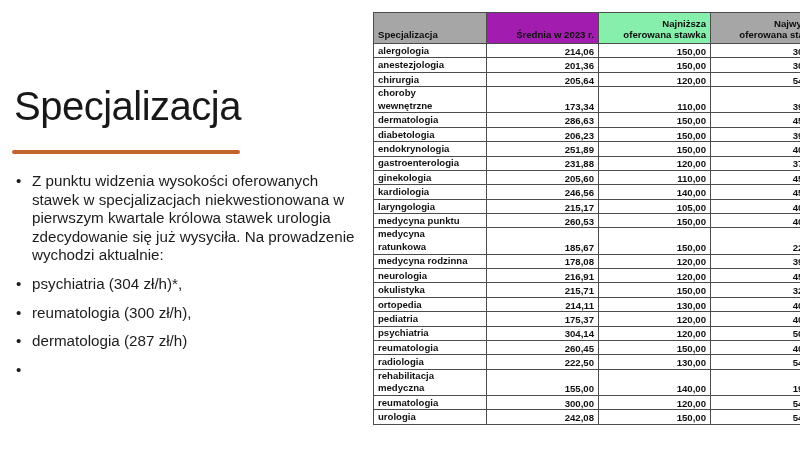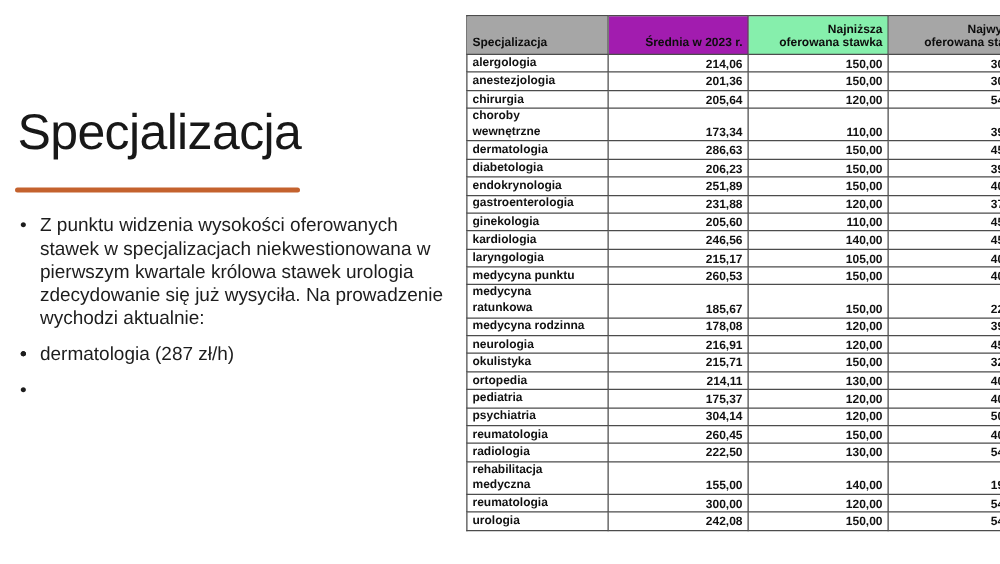--- a/index.html
+++ b/index.html
@@ -131,24 +131,26 @@
 
   <div id="bullet-list">
 
     <div class="bullet-item">
       <span class="dot">•</span>
       <span>Z punktu widzenia wysokości oferowanych stawek w specjalizacjach niekwestionowana w pierwszym kwartale królowa stawek urologia zdecydowanie się już wysyciła. Na prowadzenie wychodzi aktualnie:</span>
     </div>
 
     <div class="bullet-item spaced">
       <span class="dot">•</span>
+      <span>psychiatria (304 zł/h)*,</span>
     </div>
 
     <div class="bullet-item spaced">
       <span class="dot">•</span>
+      <span>reumatologia (300 zł/h),</span>
     </div>
 
     <div class="bullet-item spaced">
       <span class="dot">•</span>
       <span>dermatologia (287 zł/h)</span>
     </div>
 
     <div class="bullet-item spaced">
       <span class="dot">•</span>
     </div>

